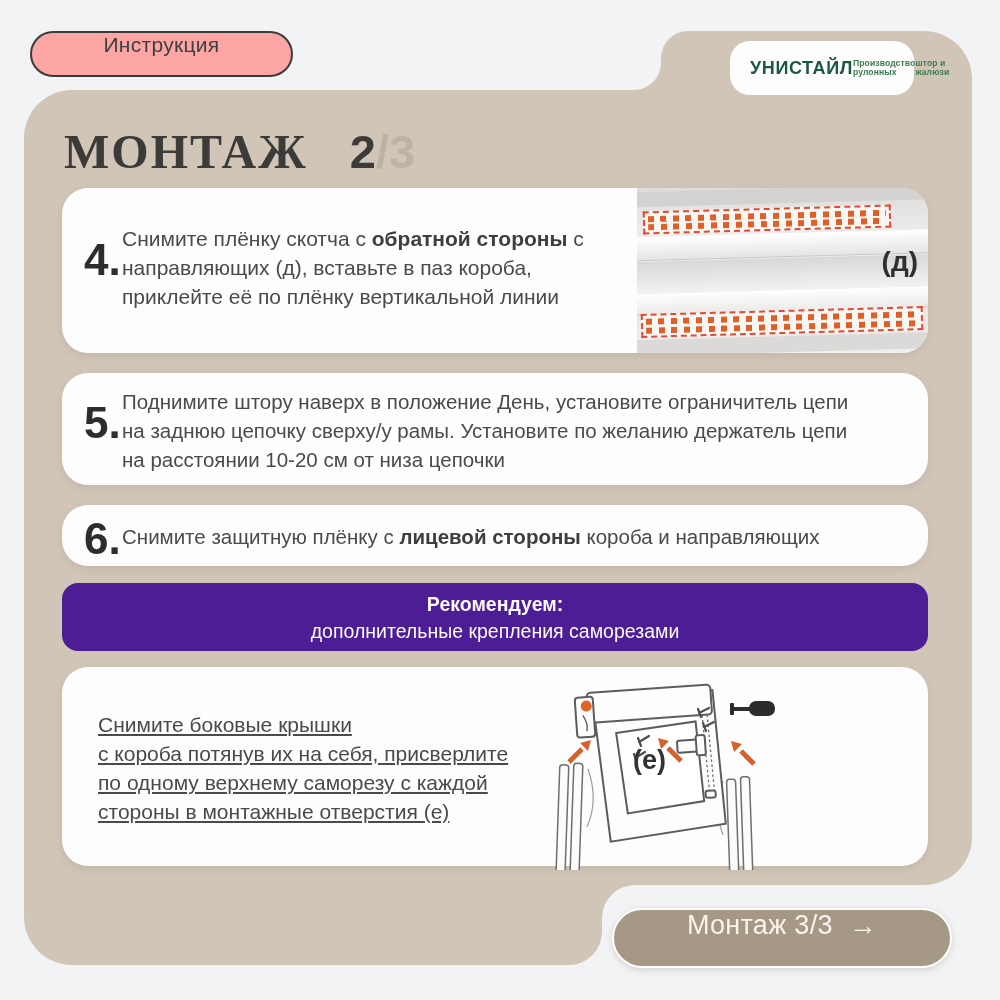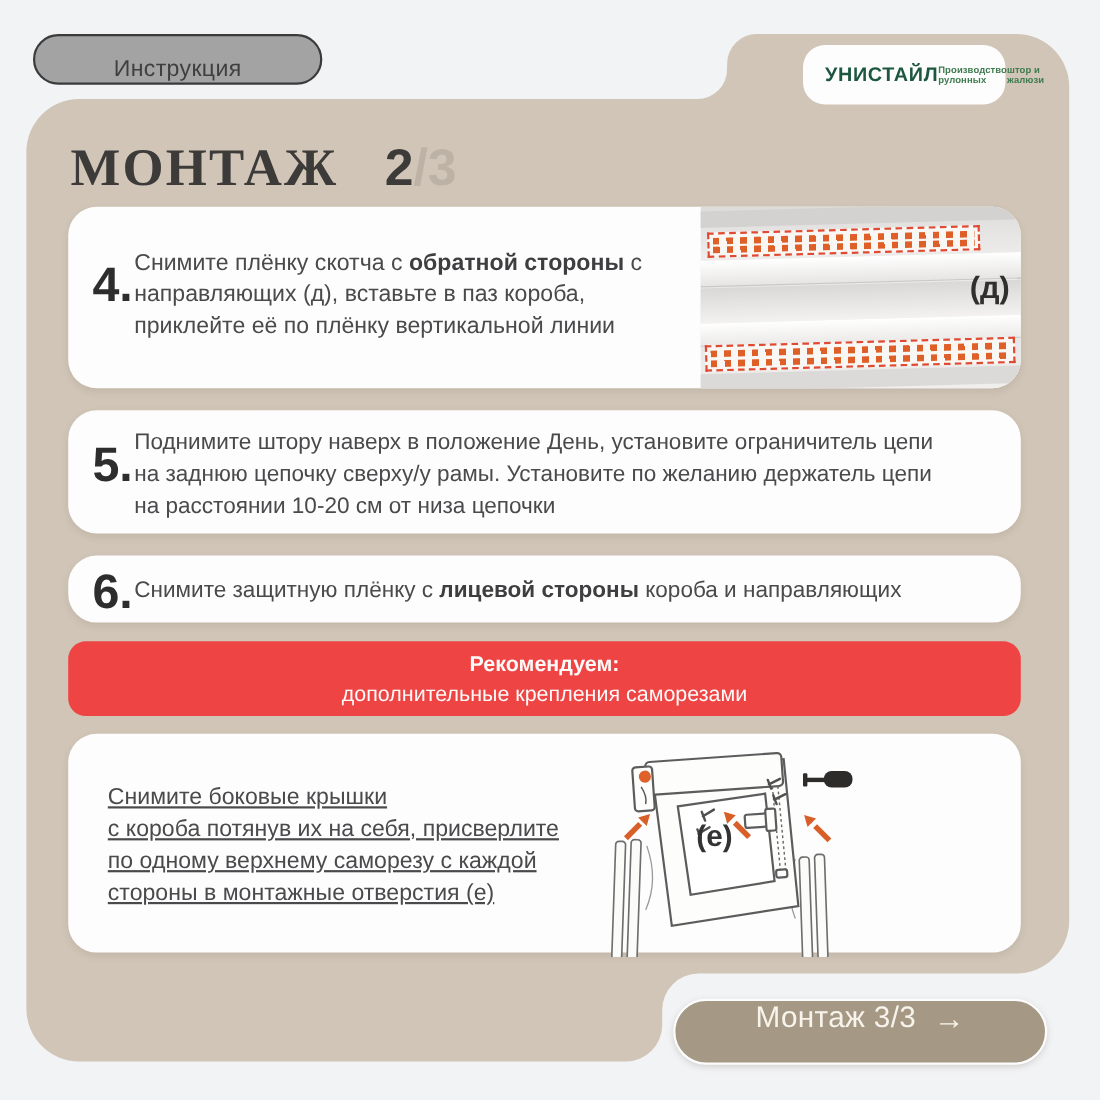--- a/index.html
+++ b/index.html
@@ -5,22 +5,22 @@
   * { margin:0; padding:0; box-sizing:border-box; }
   html,body { width:1000px; height:1000px; }
   body { font-family:"Liberation Sans", sans-serif; background:#f2f3f5; position:relative; overflow:hidden; }
   #stage { position:absolute; inset:0; width:1000px; height:1000px; }
 
   
   #card-shape { position:absolute; left:0; top:0; }
 
   
   .instr-pill { position:absolute; left:30px; top:31px; width:263px; height:46px;
-    background:#a3a3a3; border:2px solid #3b3b3b; border-radius:24px;
-    display:flex; align-items:flex-end; justify-content:center;
+    background:#fca5a5; border:2px solid #3b3b3b; border-radius:24px;
+    display:flex; align-items:flex-start; justify-content:center;
     font-size:21px; color:#3f3f3f; letter-spacing:.3px; }
   .logo-pill { position:absolute; left:730px; top:41px; width:184px; height:54px;
     background:#fdfdfd; border-radius:20px; display:flex; align-items:center; padding-left:12px; gap:8px; }
   .logo-text { display:flex; flex-direction:row; line-height:1.05; }
   .logo-name { font-size:18px; font-weight:700; color:#1d5740; letter-spacing:.6px; }
   .logo-tag { font-size:8.6px; font-weight:700; color:#3e7b4e; letter-spacing:.1px; }
   .title-row { position:absolute; left:64px; top:124px; display:flex; align-items:baseline; }
   .title-main { font-size:48px; font-weight:700; color:#3c3b39; letter-spacing:2px;font-family:Liberation Serif, serif; }
   .title-cur { font-size:47px; font-weight:700; color:#3c3b39; margin-left:42px; }
   .title-tot { font-size:47px; font-weight:700; color:#bcb3a6; }
@@ -56,21 +56,21 @@
     border:2px dashed #e04a32; }
   .tape-1 { left:6px; top:20px; width:248px; height:23px; }
   .tape-2 { left:4px; top:122px; width:282px; height:24px; }
   .dots { position:absolute; left:3px; right:3px; height:6px;
     background:repeating-linear-gradient(90deg,#df5f28 0 6px,rgba(0,0,0,0) 6px 12.5px); }
   .dots-top { top:2.5px; } .dots-bot { bottom:2.5px; }
   .photo-label { position:absolute; right:10px; top:58px; font-size:28px; font-weight:700; color:#2f2f30; }
 
   
   .rec-bar { position:absolute; left:62px; top:583px; width:866px; height:68px;
-    background:#ef4444; border-radius:16px; color:#fbfaf8; text-align:center;
+    background:#4c1d95; border-radius:16px; color:#fbfaf8; text-align:center;
     font-size:19.5px; line-height:27px; padding-top:8px; }
   .rec-bar .l1 { font-weight:600; }
 
   
   #cardFinal { top:667px; height:199px; }
   #cardFinal .step-text { left:36px; top:43px;text-decoration:underline; }
 
   
   .next-btn { position:absolute; left:612px; top:908px; width:340px; height:60px;
     background:#a59986; border:2px solid #fdfdfd; border-radius:31px;

